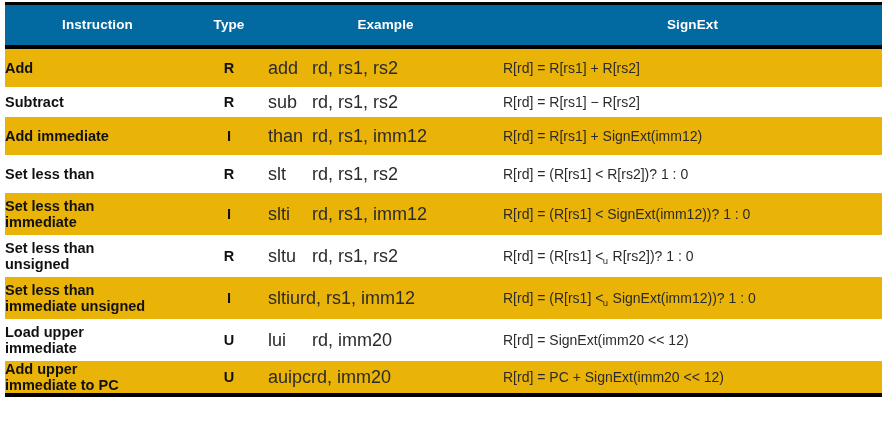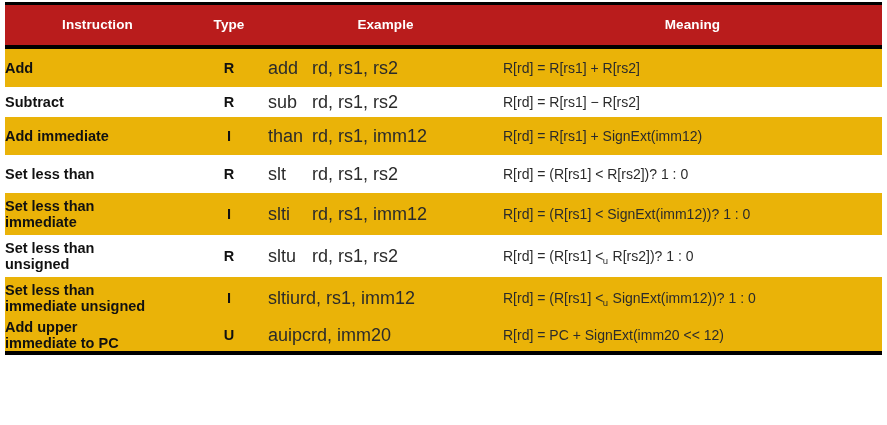--- a/index.html
+++ b/index.html
@@ -50,21 +50,21 @@
     vertical-align: middle;
   }
 
   
   .col-instr  { width: 185px; }
   .col-type   { width:  78px; }
   .col-ex     { width: 235px; }
   .col-mean   { width: 379px; }
 
   
-  thead tr { background: #b91c1c; height: 40px; }
+  thead tr { background: #0369a1; height: 40px; }
   thead th {
     color: #ffffff;
     font-weight: bold;
     font-size: 13.5px;
     text-align: center;
     letter-spacing: 0.1px;
     height: 24px;
     line-height: 24px;
   }
 
@@ -126,21 +126,21 @@
       <col class="col-instr">
       <col class="col-type">
       <col class="col-ex">
       <col class="col-mean">
     </colgroup>
     <thead>
       <tr>
         <th>Instruction</th>
         <th>Type</th>
         <th>Example</th>
-        <th>Meaning</th>
+        <th>SignExt</th>
       </tr>
     </thead>
   </table>
 
   <div class="rule-mid"></div>
 
   <table class="isa">
     <colgroup>
       <col class="col-instr">
       <col class="col-type">
@@ -200,20 +200,29 @@
         </tr>
         <tr class="shade" style="height: 42px;">
           <td class="c-instr">
             <div>Set less than</div>
             <div>immediate unsigned</div>
           </td>
           <td class="c-type">I</td>
           <td class="c-ex"><span class="mnemonic wide">sltiu</span><span class="operands">rd, rs1, imm12</span></td>
           <td class="c-mean"><span>R[rd] = (R[rs1] &lt;</span><sub class="usub">u</sub><span> SignExt(imm12))? 1 : 0</span></td>
         </tr>
+        <tr class="plain" style="height: 42px;">
+          <td class="c-instr">
+            <div>Load upper</div>
+            <div>immediate</div>
+          </td>
+          <td class="c-type">U</td>
+          <td class="c-ex"><span class="mnemonic">lui</span><span class="operands">rd, imm20</span></td>
+          <td class="c-mean"><span>R[rd] = SignExt(imm20 &lt;&lt; 12)</span></td>
+        </tr>
         <tr class="shade" style="height: 26px;">
           <td class="c-instr">
             <div>Add upper</div>
             <div>immediate to PC</div>
           </td>
           <td class="c-type">U</td>
           <td class="c-ex"><span class="mnemonic wide">auipc</span><span class="operands">rd, imm20</span></td>
           <td class="c-mean"><span>R[rd] = PC + SignExt(imm20 &lt;&lt; 12)</span></td>
         </tr>
       </tbody>

